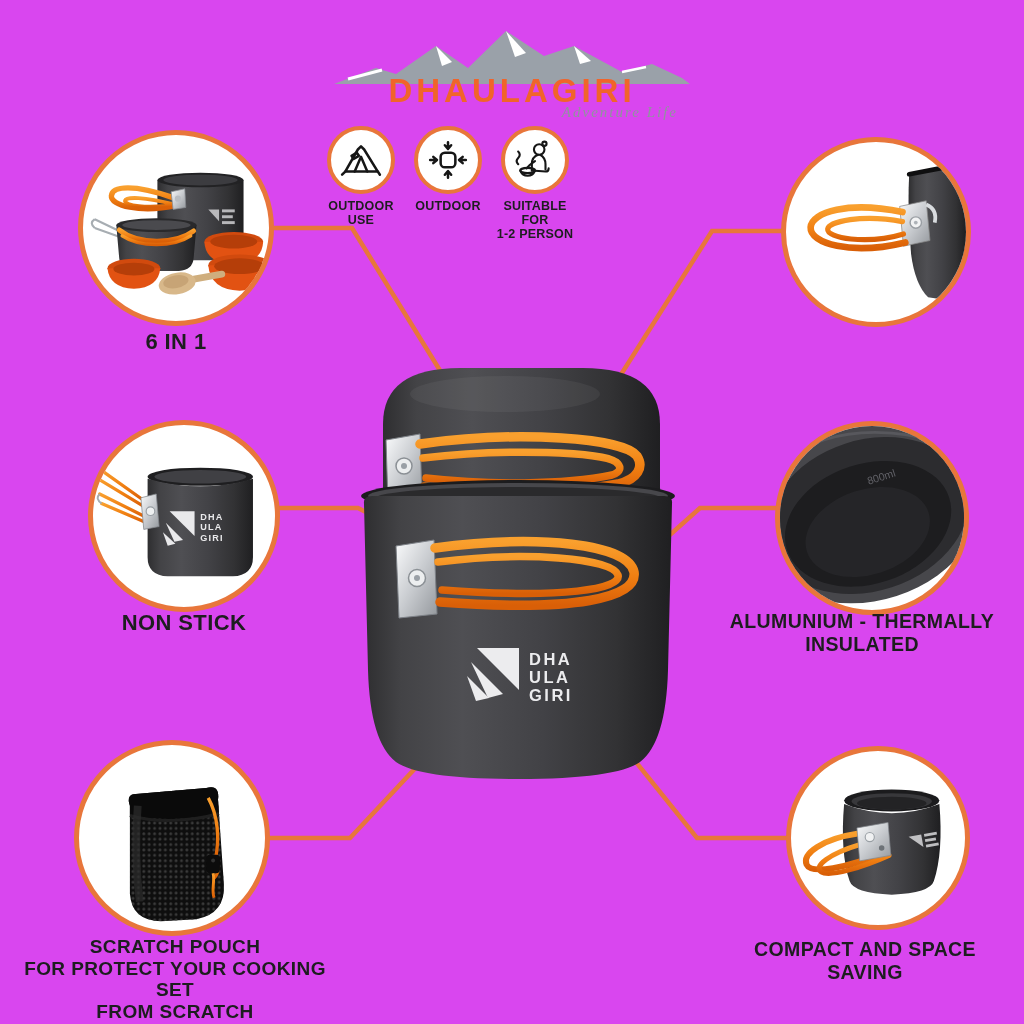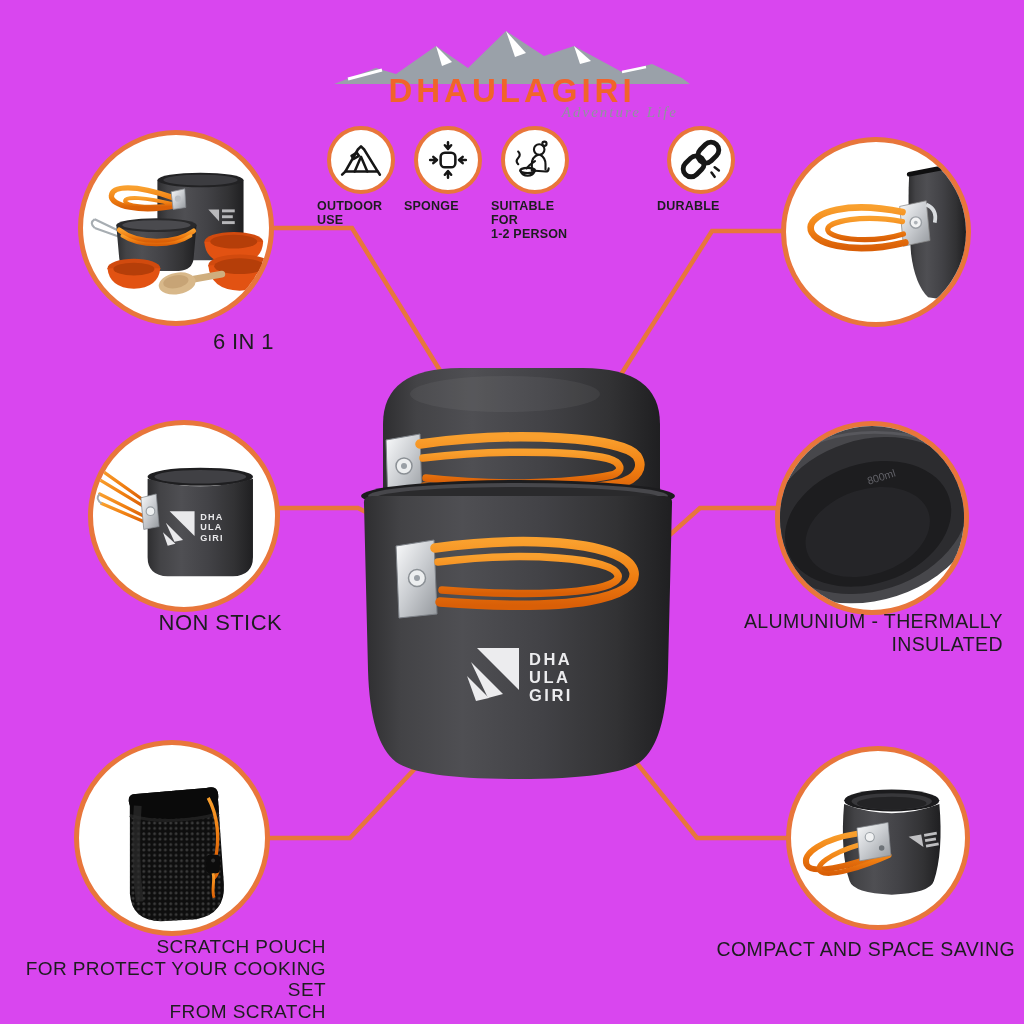--- a/index.html
+++ b/index.html
@@ -3,24 +3,24 @@
 <meta charset="utf-8">
 <style>
   html,body{margin:0;padding:0;background:#ffffff;}
   .canvas{position:relative;width:1024px;height:1024px;background:#d946ef;overflow:hidden;
           font-family:"Liberation Sans",sans-serif;color:#1d1d1f;}
   .abs{position:absolute;}
   
   .callout-circle{position:absolute;border:5px solid #E8763B;border-radius:50%;
                   background:#fff;overflow:hidden;box-sizing:border-box;}
   .callout-circle svg{display:block;width:100%;height:100%;}
-  .callout-label{position:absolute;text-align:right;font-weight:normal;color:#1d1d1f;letter-spacing:.4px;}
+  .callout-label{position:absolute;text-align:center;font-weight:bold;color:#1d1d1f;letter-spacing:.4px;}
   .callout-label span{display:block;}
   
-  .feature{position:absolute;width:88px;}
+  .feature{position:absolute;width:88px;text-align:center;}
   .feature-circle{width:68px;height:68px;border:4px solid #E8763B;border-radius:50%;margin:0 auto;
                   box-sizing:border-box;display:flex;align-items:center;justify-content:center;background:#fff;}
   .feature-label{margin-top:5px;font-size:12.5px;line-height:14px;font-weight:bold;letter-spacing:.2px;}
   .feature-label span{display:block;}
   .lines-overlay{position:absolute;left:0;top:0;pointer-events:none;}
 </style>
 </head>
 <body>
 
 <div class="canvas">
@@ -83,21 +83,21 @@
     <div class="feature-circle">
       <svg width="42" height="42" viewBox="0 0 40 40" fill="none" stroke="#161616" stroke-width="2.4" stroke-linecap="round" stroke-linejoin="round">
         <rect x="13" y="13" width="14" height="14" rx="4"></rect>
         <path d="M20,3 L20,8 M17,6 L20,9.5 L23,6"></path>
         <path d="M20,37 L20,32 M17,34 L20,30.5 L23,34"></path>
         <path d="M3,20 L8,20 M6,17 L9.5,20 L6,23"></path>
         <path d="M37,20 L32,20 M34,17 L30.5,20 L34,23"></path>
       </svg>
     </div>
     <div class="feature-label">
-      <span>SPONGE</span>
+      <span>OUTDOOR</span>
       <span></span>
     </div>
   </div>
 
   <div class="feature" style="left:491px;top:126px">
     <div class="feature-circle">
       <svg width="42" height="42" viewBox="0 0 40 40" fill="none" stroke="#161616" stroke-width="2" stroke-linecap="round" stroke-linejoin="round">
         <circle cx="24" cy="10" r="5"></circle>
         <circle cx="29" cy="4.5" r="2"></circle>
         <path d="M23,15 Q17,17 17,24 L17,30"></path>
@@ -109,33 +109,20 @@
         <path d="M4,24 Q1,21 4,18 Q7,15 4,12"></path>
       </svg>
     </div>
     <div class="feature-label">
       <span>SUITABLE FOR</span>
       <span>1-2 PERSON</span>
     </div>
   </div>
 
 
-  <div class="feature" style="left:657px;top:126px">
-    <div class="feature-circle">
-      <svg width="42" height="42" viewBox="0 0 40 40" fill="none" stroke="#161616" stroke-width="4.6" stroke-linecap="round" stroke-linejoin="round">
-        <rect x="5.5" y="15" width="15" height="22" rx="7.5" transform="rotate(45 13 26)"></rect>
-        <rect x="19.5" y="2" width="15" height="22" rx="7.5" transform="rotate(45 27 13)"></rect>
-        <path d="M33,27 L37,30 M30,32 L33,36" stroke-width="2.4"></path>
-      </svg>
-    </div>
-    <div class="feature-label">
-      <span>DURABLE</span>
-      <span></span>
-    </div>
-  </div>
 
   <svg class="lines-overlay" width="1024" height="1024" viewBox="0 0 1024 1024">
     <g fill="none" stroke="#E8763B" stroke-width="4.5">
       <polyline points="272,228 352,228 457,398"></polyline>
       <polyline points="783,231 712,231 575,447"></polyline>
       <polyline points="278,508 358,508 403,531"></polyline>
       <polyline points="777,508 700,508 645,557"></polyline>
       <polyline points="268,838 350,838 467,713"></polyline>
       <polyline points="578,690 697,838 787,838"></polyline>
     </g>

